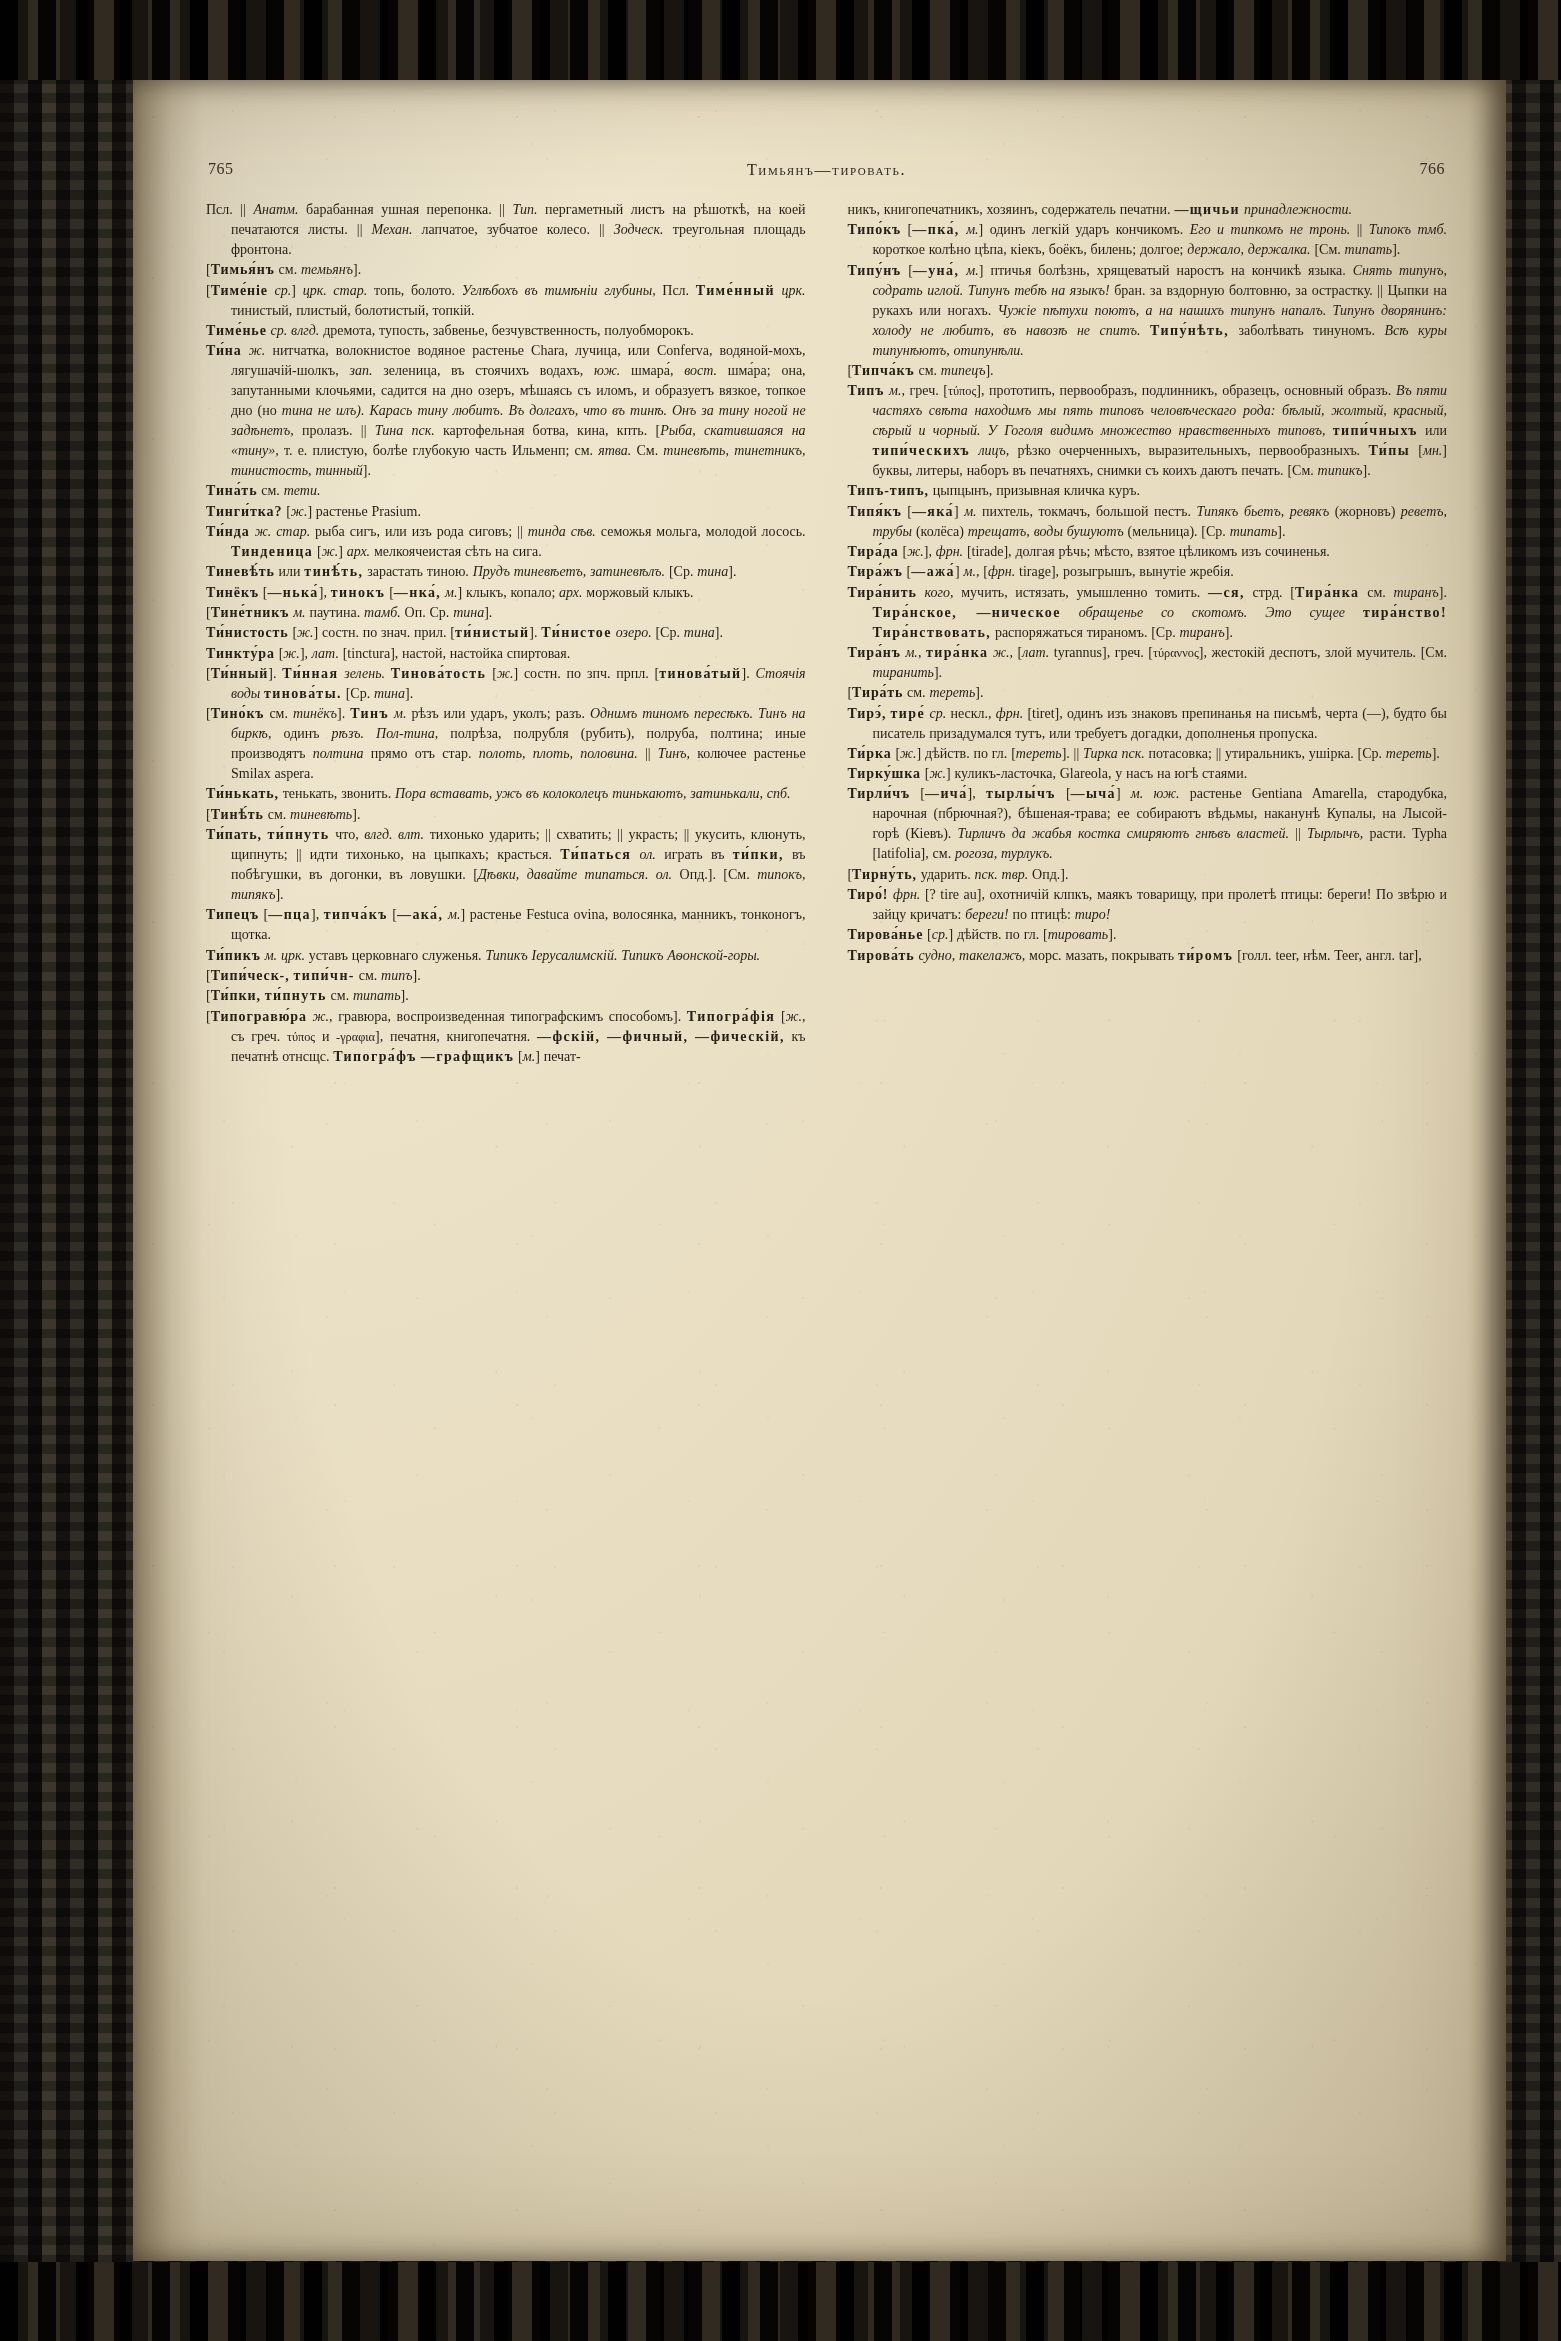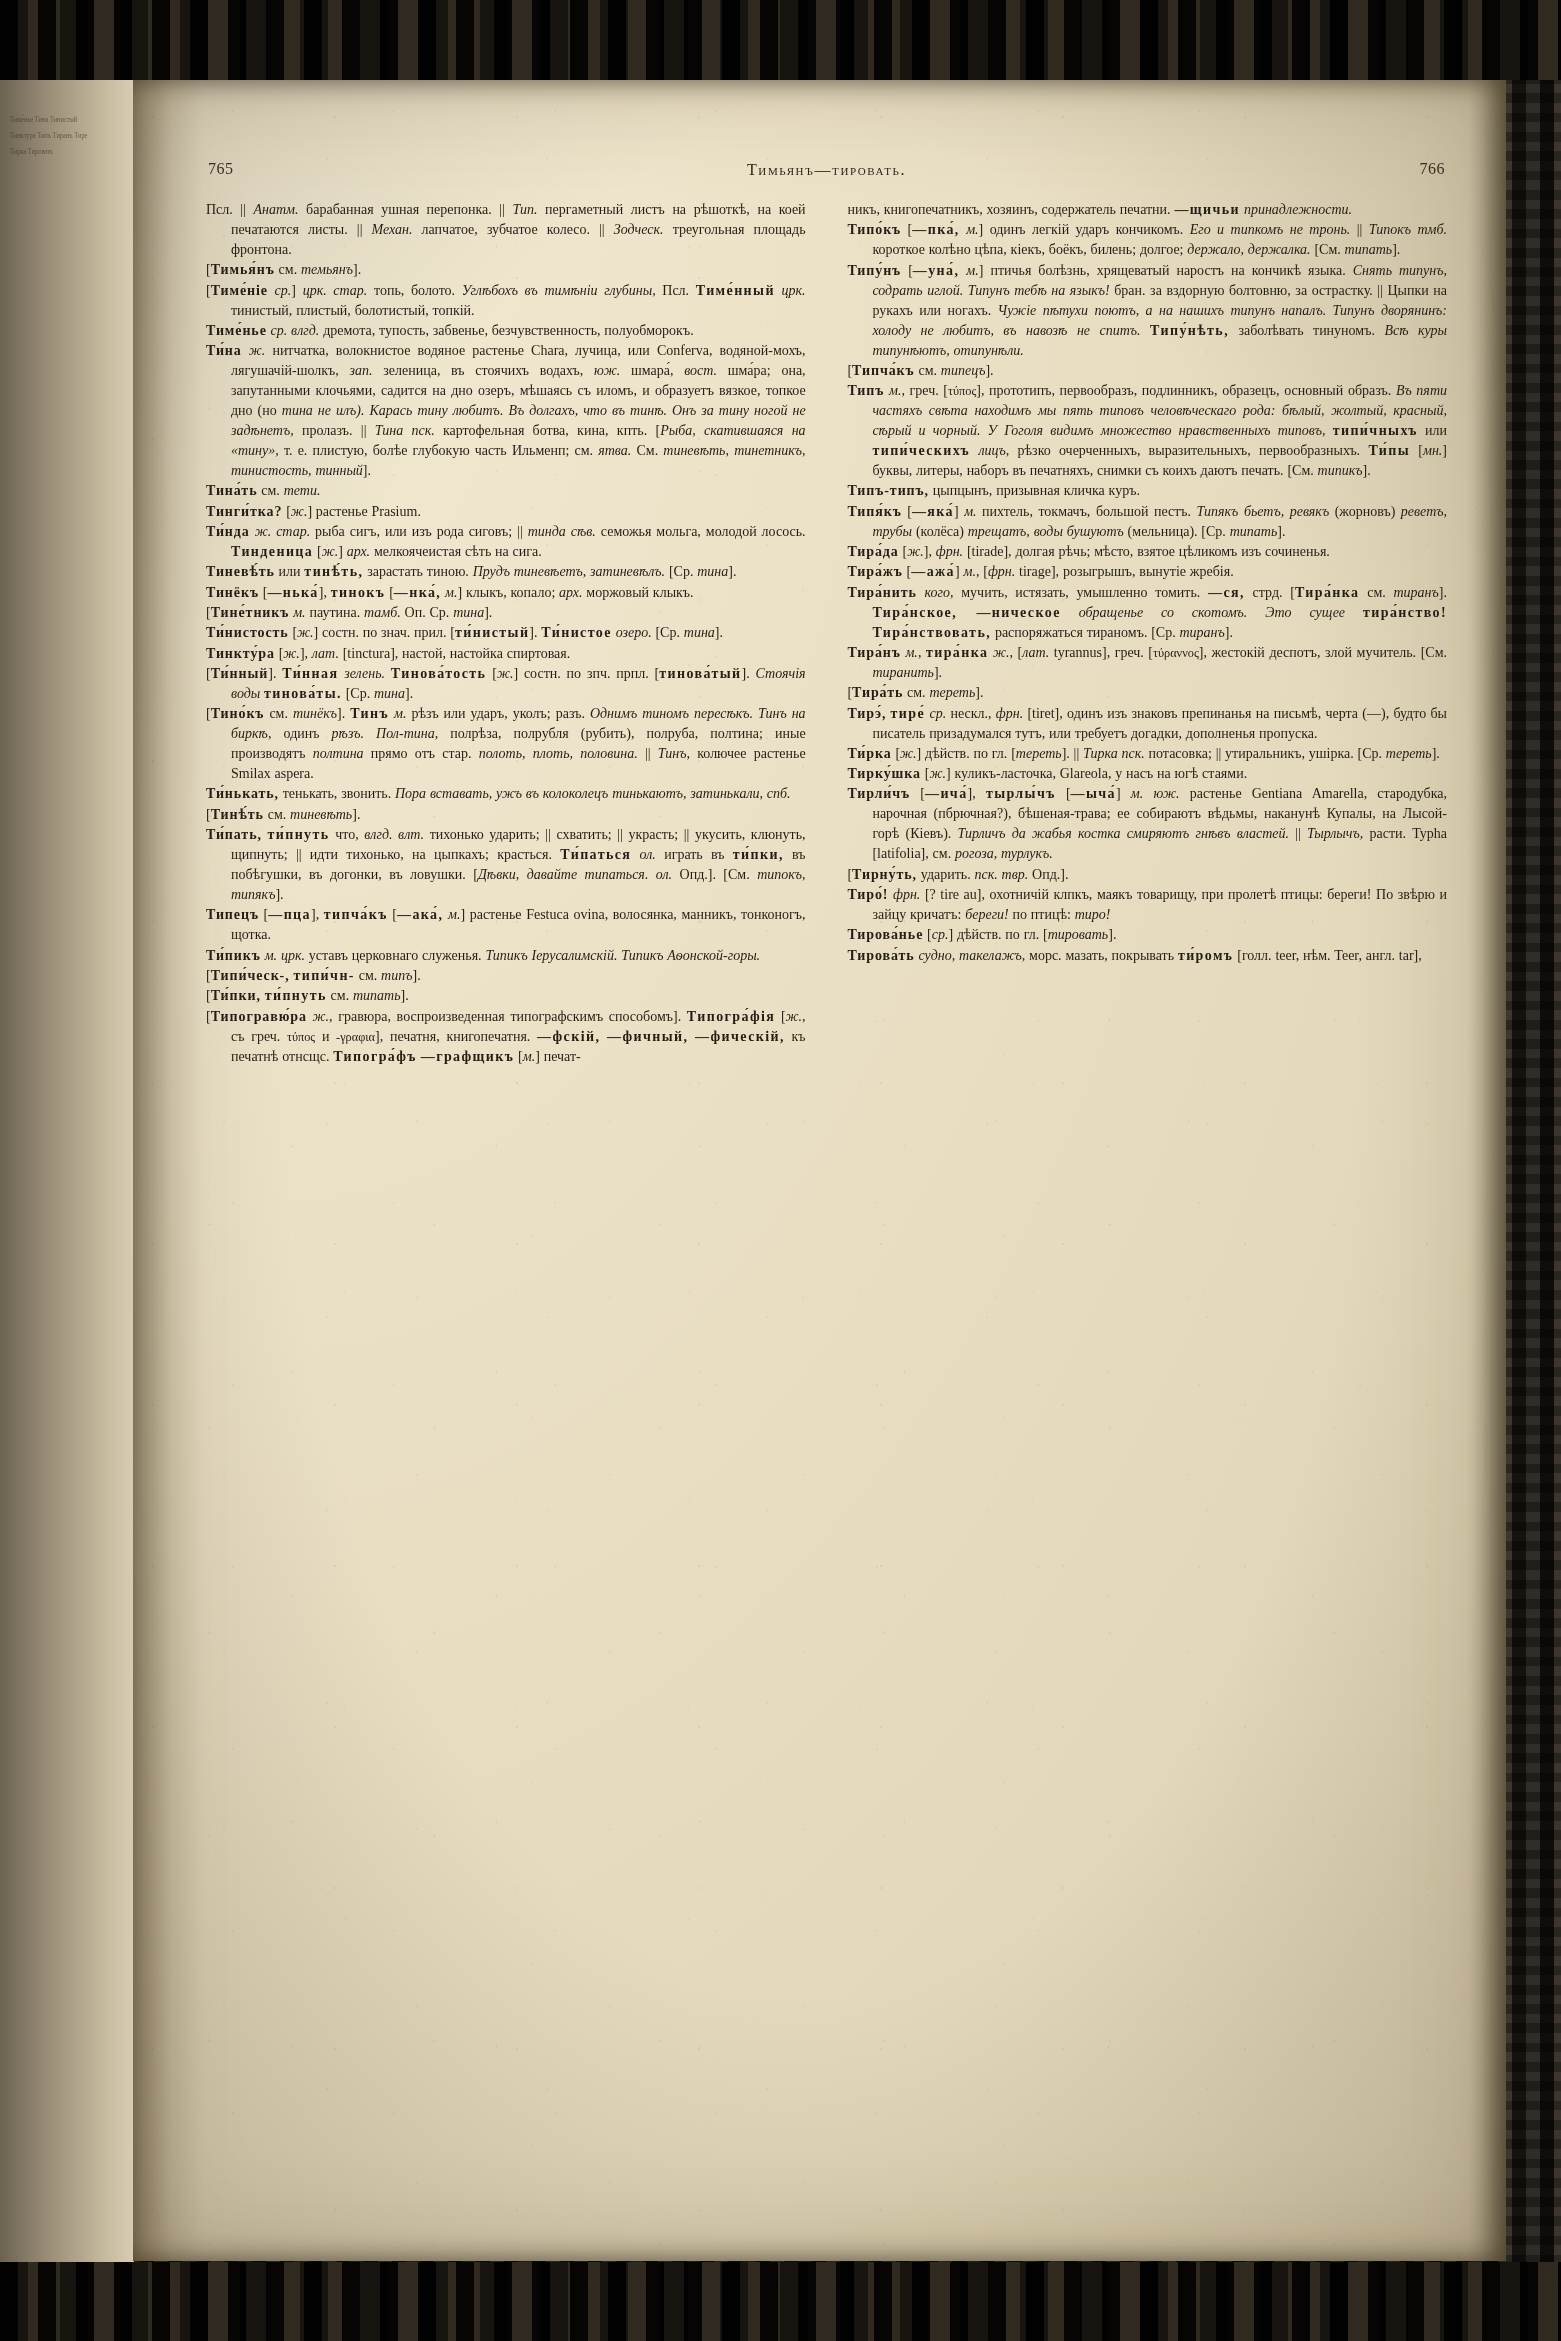--- a/index.html
+++ b/index.html
@@ -221,31 +221,20 @@
 </style>
 </head>
 <body>
 
 <div class="page-photo">
 
   <div class="backdrop"></div>
   <div class="mat-comb top"></div>
   <div class="mat-comb bottom"></div>
 
-  <div class="facing-edge">
-    <div class="ghost-text">Тиме́нье
-Тина
-Тинистый
-Тинктура
-Типъ
-Тиранъ
-Тире
-Тирка
-Тировать</div>
-  </div>
 
   <div class="sheet">
     <div class="grain"></div>
     <div class="gutter-shadow"></div>
     <div class="edge-shadow-right"></div>
 
     <div class="textblock">
 
       <div class="running-head">
         <div class="folio left">765</div>

